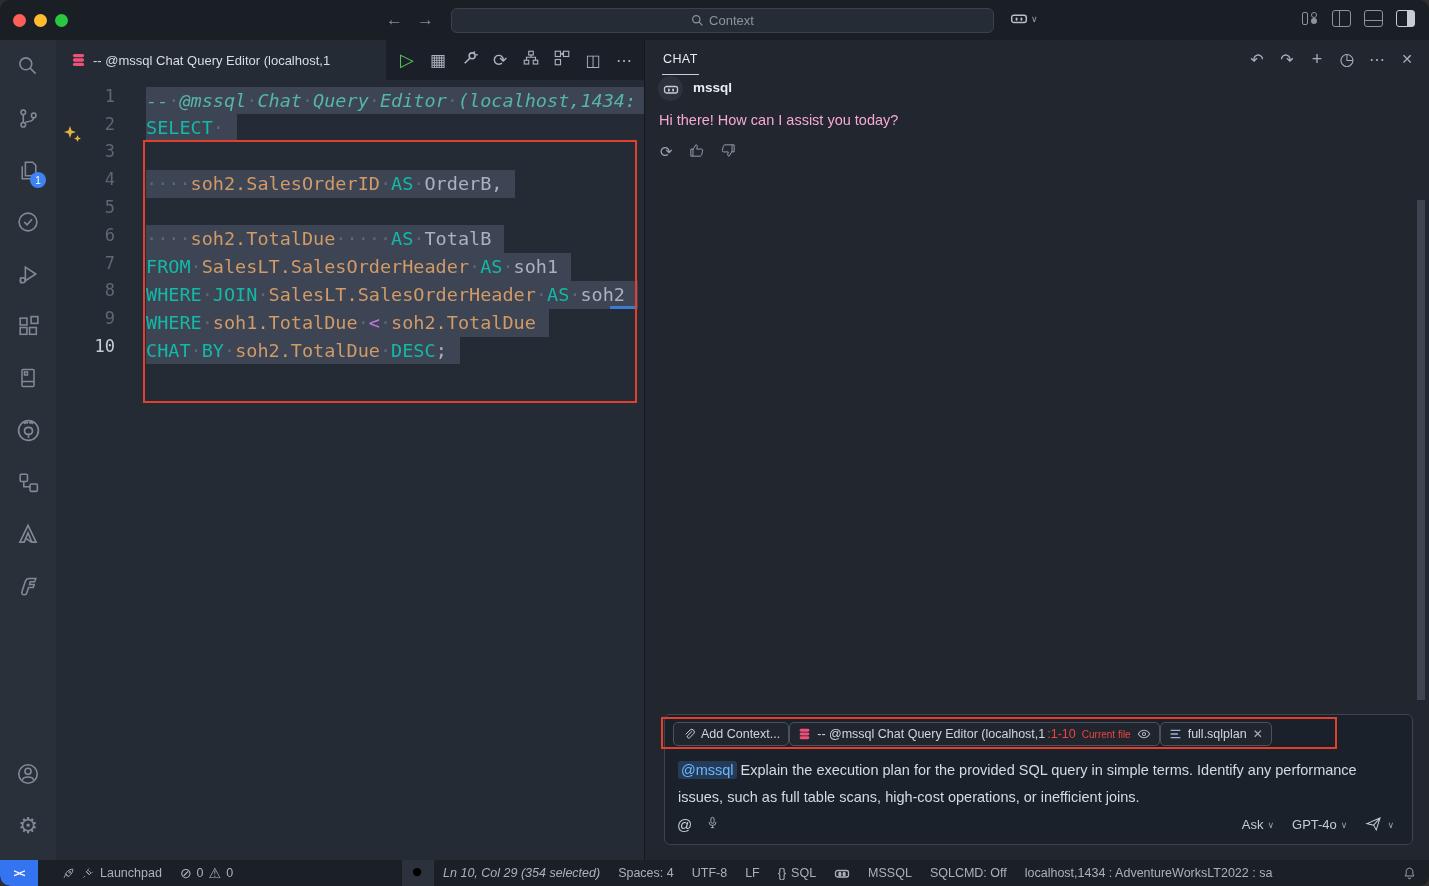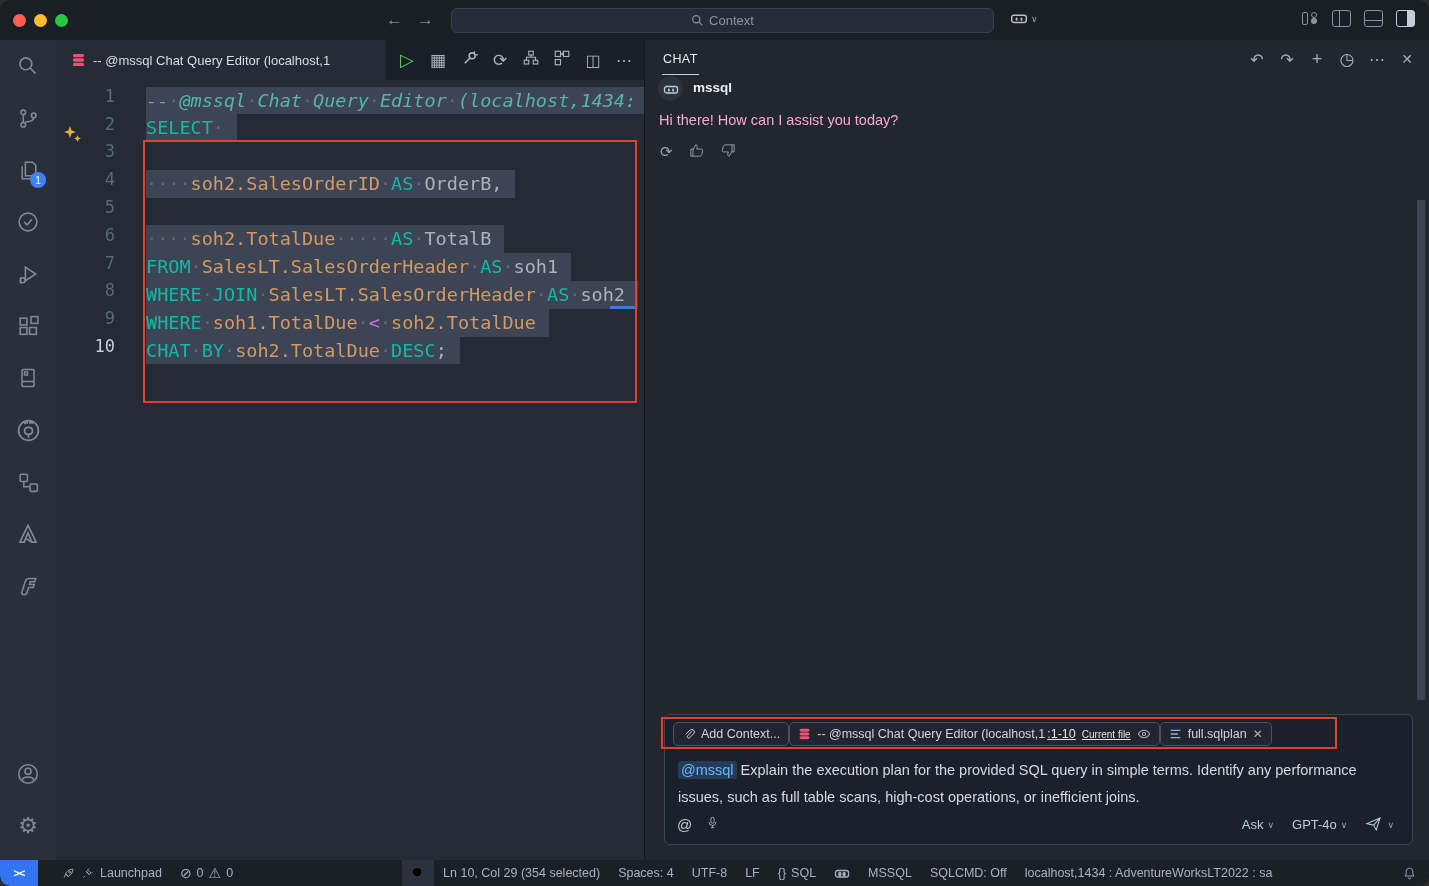--- a/index.html
+++ b/index.html
@@ -53,21 +53,21 @@
   #avatar{position:absolute;left:13px;top:36px;width:25px;height:25px;border-radius:50%;background:#2d333d;display:flex;align-items:center;justify-content:center;}
   #msg-author{position:absolute;left:48px;top:40px;color:#e6edf3;font-size:13.5px;font-weight:bold;}
   #msg-text{position:absolute;left:14px;top:72px;color:#f9a8d4;font-size:14.5px;}
   #msg-actions{position:absolute;left:15px;top:102px;display:flex;gap:15px;color:#9ba4ae;font-size:15px;align-items:center;}
   #msg-actions svg{stroke:#9ba4ae;fill:none;stroke-width:1.3;}
   #chat-scrollbar{position:absolute;right:4px;top:160px;width:8px;height:500px;background:#434b57;border-radius:0;opacity:.85;}
   
   #chat-input{position:absolute;left:19px;top:674px;width:749px;height:131px;background:#1b212a;border:1px solid #3c4450;border-radius:6px;}
   #chips{position:absolute;left:8px;top:7px;display:flex;align-items:center;}
   .chip{height:24px;border:1px solid #4a5261;border-radius:5px;display:flex;align-items:center;padding:0 8px;gap:6px;color:#cdd5dd;font-size:12.5px;white-space:nowrap;background:#20252e;}
-  .chip .dim{color:#e5e5e5;text-decoration:underline;}
+  .chip .dim{color:#ef4444;}
   .chip svg{flex:none;}
   #annotation-ctx{position:absolute;left:661px;top:717px;width:676px;height:32px;border:2px solid #e2402d;z-index:5;}
   #input-text{position:absolute;left:13px;top:42px;width:690px;color:#d3dae2;font-size:14.5px;line-height:27px;}
   .mention{color:#6cb6ff;background:#253c59;border-radius:3px;padding:1px 3px;}
   #input-toolbar{position:absolute;left:0;right:0;bottom:6px;height:28px;display:flex;align-items:center;padding:0 12px;color:#c3cbd5;}
   #input-toolbar .left{display:flex;gap:14px;align-items:center;font-size:15px;}
   #input-toolbar .right{margin-left:auto;display:flex;gap:6px;align-items:center;font-size:13px;}
   .ddl{display:flex;align-items:center;gap:4px;padding:0 6px;}
   .chev{font-size:9px;color:#9aa3ad;position:relative;top:1px;}
   #input-toolbar svg{stroke:#c3cbd5;fill:none;stroke-width:1.4;}
@@ -376,21 +376,21 @@
       <span>0</span>
       <span class="glyph">⚠</span>
       <span>0</span>
     </div>
     <div id="zoombox">
       <svg width="15" height="15" viewBox="0 0 16 16">
           <circle cx="6.5" cy="6.5" r="4.5"></circle>
           <path d="M10 10l4.5 4.5M4.8 6.5h3.4M6.5 4.8v3.4"></path>
         </svg>
     </div>
-    <div class="sb-item" style="">
+    <div class="sb-item" style="font-style:italic;">
         <span>Ln 10, Col 29 (354 selected)</span>
       </div>
     <div class="sb-item">
         <span>Spaces: 4</span>
       </div>
     <div class="sb-item">
         <span>UTF-8</span>
       </div>
     <div class="sb-item">
         <span>LF</span>

